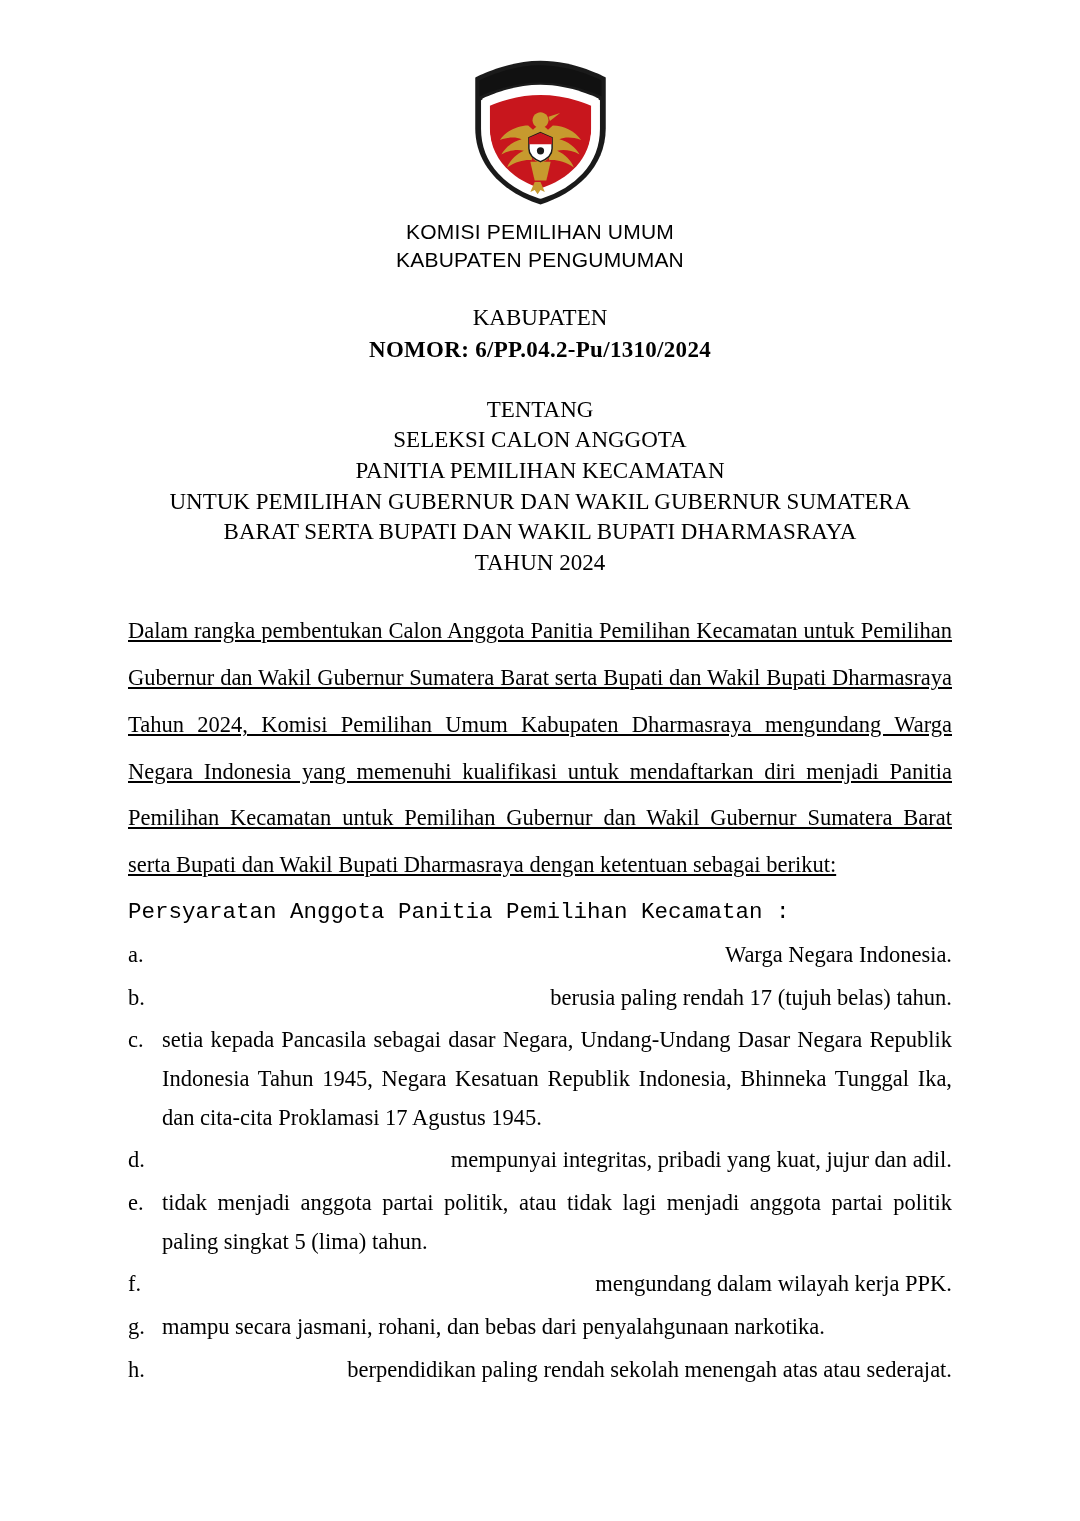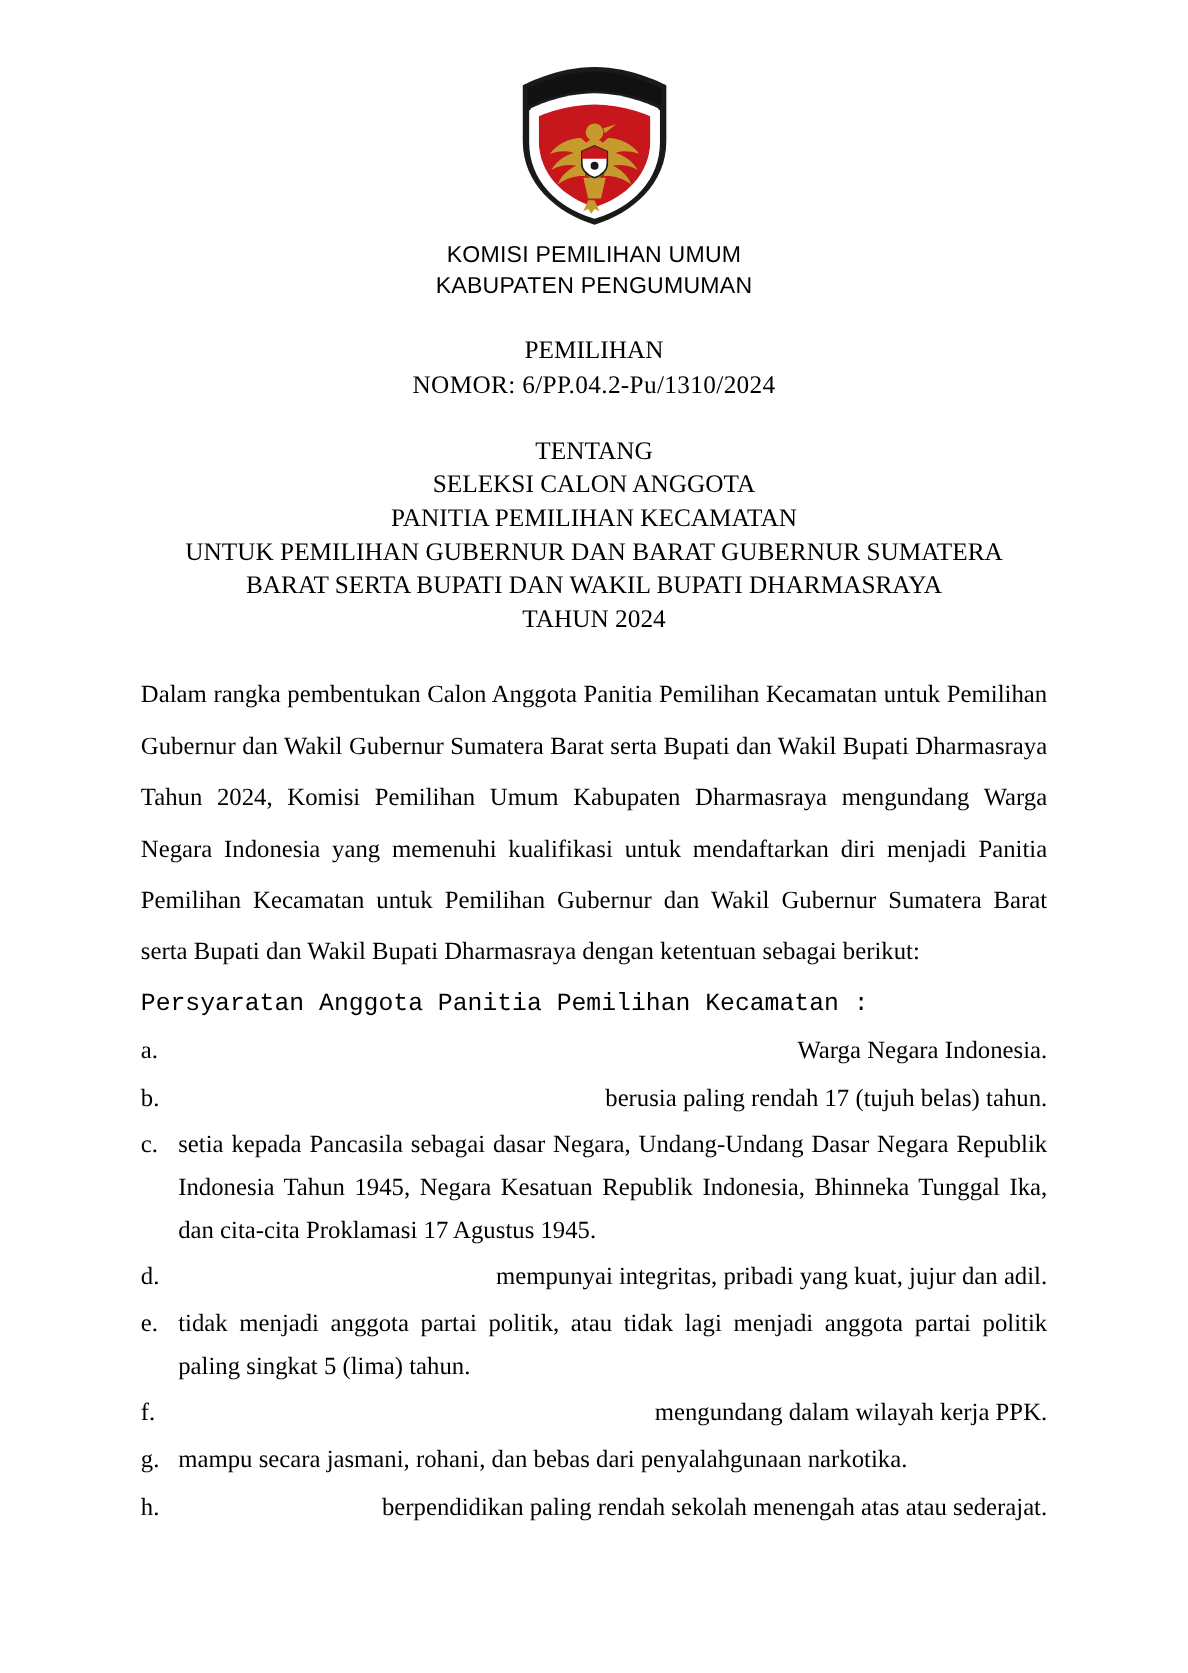--- a/index.html
+++ b/index.html
@@ -51,40 +51,42 @@
 
   
   .announce {
     text-align: center;
     font-size: 23px;
     line-height: 1.36;
     margin-top: 28px;
   }
   .announce .nomor {
     letter-spacing: 0.3px;
+    font-weight: bold;
   }
 
   
   .tentang {
     text-align: center;
     font-size: 23px;
     line-height: 1.33;
     margin-top: 30px;
   }
   .tentang div {
     white-space: nowrap;
   }
 
   
   .body-par {
     margin-top: 30px;
     font-size: 22.5px;
     line-height: 2.08;
     text-align: justify;
     text-justify: inter-word;
+    text-decoration: underline;
   }
 
   .sub-lead {
     font-size: 22.5px;
     line-height: 2.08;
     margin-top: 0;
     font-family: Liberation Mono, monospace;
   }
 
   
@@ -145,29 +147,29 @@
       <circle cx="100" cy="127" r="5" fill="#1a1a1a"></circle>
     </svg>
   </div>
 
   <div class="institution">
     <div>KOMISI PEMILIHAN UMUM</div>
     <div>KABUPATEN PENGUMUMAN</div>
   </div>
 
   <div class="announce">
-    <div>PEMILIHAN</div>
+    <div>KABUPATEN</div>
     <div class="nomor">NOMOR:  6/PP.04.2-Pu/1310/2024</div>
   </div>
 
   <div class="tentang">
     <div>TENTANG</div>
     <div>SELEKSI CALON ANGGOTA</div>
     <div>PANITIA PEMILIHAN KECAMATAN</div>
-    <div>UNTUK PEMILIHAN GUBERNUR DAN BARAT GUBERNUR SUMATERA</div>
+    <div>UNTUK PEMILIHAN GUBERNUR DAN WAKIL GUBERNUR SUMATERA</div>
     <div>BARAT SERTA BUPATI DAN WAKIL BUPATI DHARMASRAYA</div>
     <div>TAHUN 2024</div>
   </div>
 
   <div class="body-par">Dalam rangka pembentukan Calon Anggota Panitia Pemilihan Kecamatan untuk Pemilihan Gubernur dan Wakil Gubernur Sumatera Barat serta Bupati dan Wakil Bupati Dharmasraya Tahun 2024, Komisi Pemilihan Umum Kabupaten Dharmasraya mengundang Warga Negara Indonesia yang memenuhi kualifikasi untuk mendaftarkan diri menjadi Panitia Pemilihan Kecamatan untuk Pemilihan Gubernur dan Wakil Gubernur Sumatera Barat serta Bupati dan Wakil Bupati Dharmasraya dengan ketentuan sebagai berikut:</div>
 
   <div class="sub-lead">Persyaratan Anggota Panitia Pemilihan Kecamatan :</div>
 
   <div class="req-list">
 

